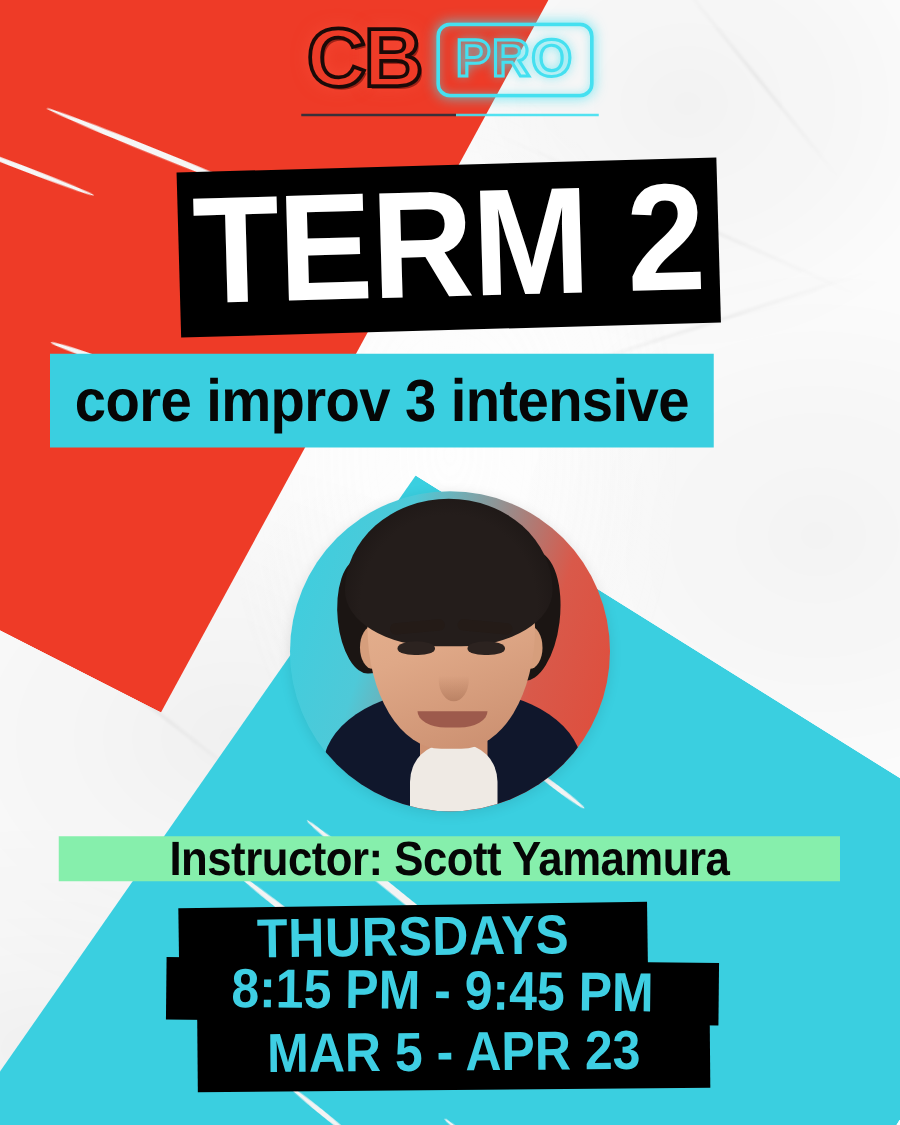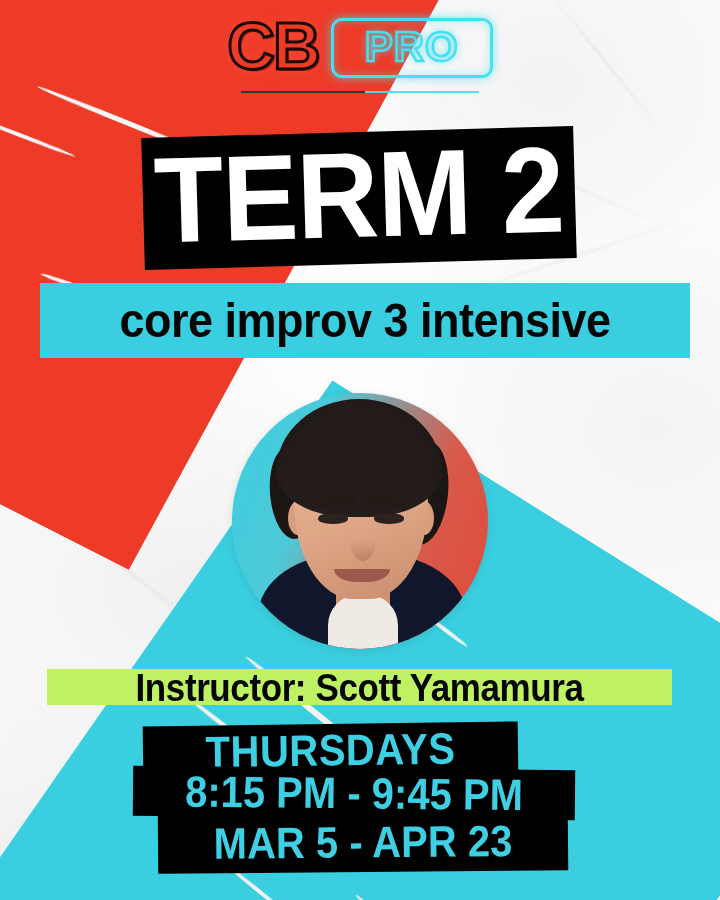--- a/index.html
+++ b/index.html
@@ -109,21 +109,21 @@
     -webkit-text-stroke: 3px #1a0a08;
     text-shadow:
       0 0 0 #ee3b27,
       2px 2px 0 rgba(90,10,5,.55),
       0 0 14px rgba(255,90,70,.55);
     padding-bottom: 4px;
   }
   .logo-pro-box {
     border: 3px solid #45e0f0;
     border-radius: 11px;
-    padding: 5px 31px 7px;
+    padding: 5px 13px 7px;
     box-shadow: 0 0 10px rgba(69,224,240,.75), inset 0 0 8px rgba(69,224,240,.45);
   }
   .logo-pro {
     font-family: "Liberation Sans", sans-serif;
     font-weight: 700;
     font-size: 42px;
     letter-spacing: 1px;
     line-height: 1;
     color: transparent;
     -webkit-text-stroke: 2.5px #45e0f0;
@@ -171,21 +171,21 @@
     transform: scaleX(1.1) scaleY(1.18);
     white-space: nowrap;
     padding-bottom: 4px;
   }
 
   
   .sub-bar {
     position: absolute;
     left: 40px;
     top: 283px;
-    width: 650px;
+    width: 531px;
     height: 75px;
     background: #3acfe0;
     display: flex;
     align-items: center;
     justify-content: center;
   }
   .sub-text {
     font-family: "Liberation Sans", sans-serif;
     font-weight: 700;
     font-size: 45px;
@@ -298,21 +298,21 @@
     background: #cf9272;
   }
 
   
   .inst-bar {
     position: absolute;
     left: 47px;
     top: 669px;
     width: 625px;
     height: 36px;
-    background: #bef264;
+    background: #86efac;
     display: flex;
     align-items: center;
     justify-content: center;
   }
   .inst-text {
     font-family: "Liberation Sans", sans-serif;
     font-weight: 700;
     font-size: 35px;
     line-height: 1;
     color: #060606;

